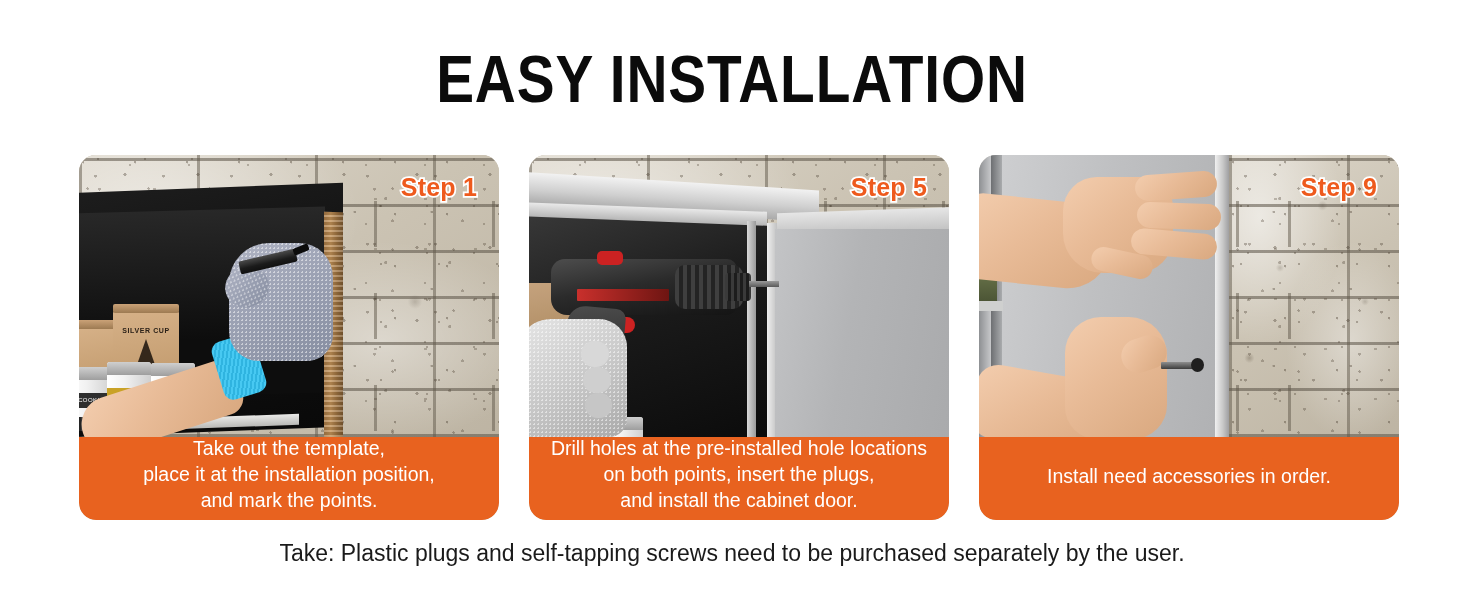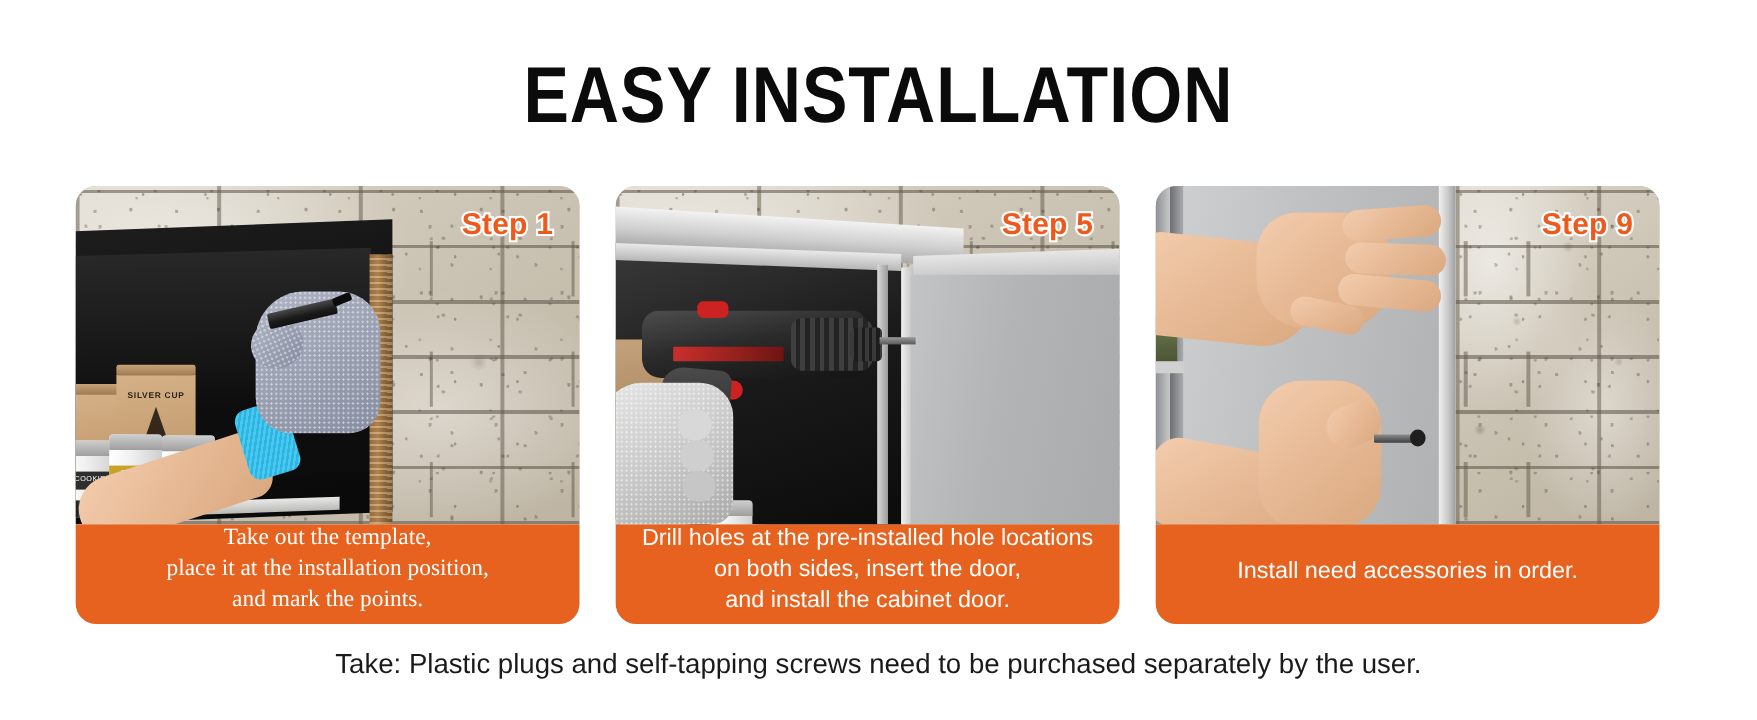--- a/index.html
+++ b/index.html
@@ -28,21 +28,21 @@
     transform: scaleX(0.86);
     transform-origin: center;
     line-height: 1;
     white-space: nowrap;
   }
 
   
   .steps-row {
     position: absolute;
     top: 155px;
-    left: 63px;
+    left: 79px;
     width: 1320px;
     height: 365px;
     display: flex;
     justify-content: space-between;
   }
 
   .step-card {
     width: 420px;
     height: 365px;
     border-radius: 17px;
@@ -446,21 +446,21 @@
       <div class="glove" style="left:146px; top:112px; width:44px; height:40px; border-radius:22px; transform:rotate(-24deg);">
         <div class="glove-speckle"></div>
       </div>
       <div class="marker" style="left:160px; top:100px; width:58px; height:13px; transform:rotate(-13deg);"></div>
       <div class="marker" style="left:214px; top:91px; width:16px; height:7px; transform:rotate(-22deg); background:#0c0c0c;"></div>
 
       <div class="step-badge">Step 1</div>
     </div>
 
     <div class="caption three-line">
-      <span style="white-space:pre-line;font-family:Liberation Serif, serif;">Take out the template,
+      <span style="white-space:pre-line;">Take out the template,
 place it at the installation position,
 and mark the points.</span>
     </div>
   </div>
 
   <div class="step-card">
     <div class="photo">
 
       <div class="brick-wall">
         <div class="offset-row" style="top:46px"></div>
@@ -503,21 +503,21 @@
       </div>
       <div class="glove" style="left:52px; top:186px; width:28px; height:26px; border-radius:13px; background:#d8d8d8;"></div>
       <div class="glove" style="left:54px; top:212px; width:28px; height:26px; border-radius:13px; background:#cfcfcf;"></div>
       <div class="glove" style="left:56px; top:238px; width:27px; height:25px; border-radius:13px; background:#c6c6c6;"></div>
 
       <div class="step-badge">Step 5</div>
     </div>
 
     <div class="caption three-line">
       <span style="white-space:pre-line;">Drill holes at the pre-installed hole locations
-on both sides, insert the door,
+on both points, insert the plugs,
 and install the cabinet door.</span>
     </div>
   </div>
 
   <div class="step-card">
     <div class="photo">
 
       <div class="s3-panel"></div>
       <div class="s3-left-strip"></div>
       <div class="s3-dark-gap"></div>

